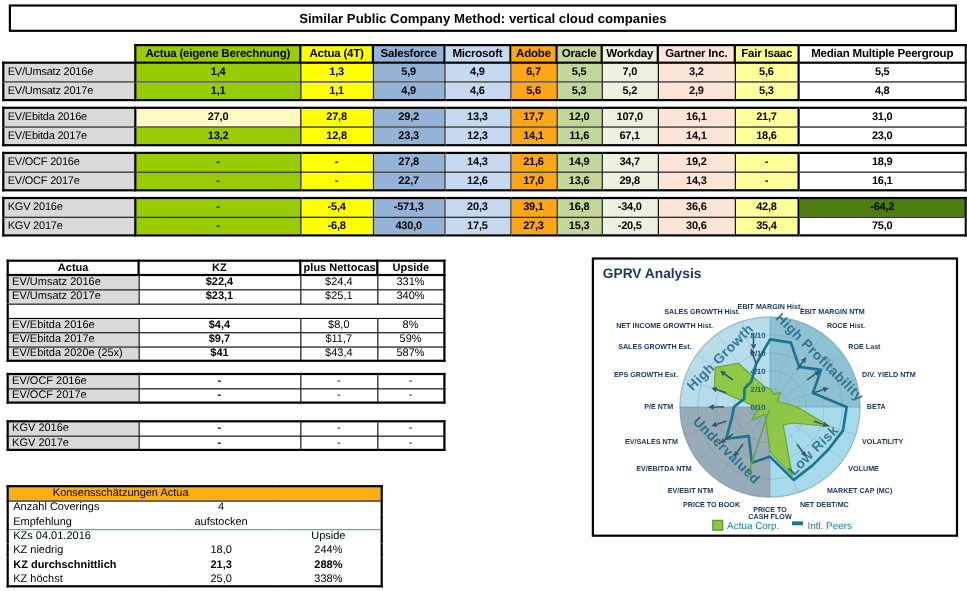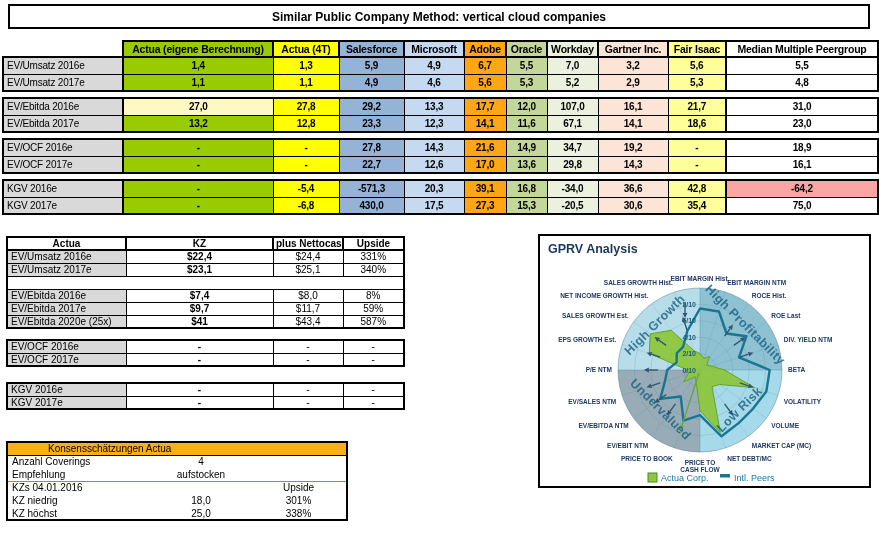--- a/index.html
+++ b/index.html
@@ -173,21 +173,21 @@
           <td class="rowlabel">KGV 2016e</td>
           <td class="val" style="background:#99CC00">-</td>
           <td class="val" style="background:#FFFF00">-5,4</td>
           <td class="val" style="background:#95B3D7">-571,3</td>
           <td class="val" style="background:#C5D9F1">20,3</td>
           <td class="val" style="background:#FFA617">39,1</td>
           <td class="val" style="background:#C4D79B">16,8</td>
           <td class="val" style="background:#EBF1DE">-34,0</td>
           <td class="val" style="background:#FCE4D6">36,6</td>
           <td class="val" style="background:#FFFF99">42,8</td>
-          <td class="val median" style="background:#fca5a5">-64,2</td>
+          <td class="val median" style="background:#4d7c0f">-64,2</td>
         </tr>
         <tr class="datarow blockbot">
           <td class="rowlabel">KGV 2017e</td>
           <td class="val" style="background:#99CC00">-</td>
           <td class="val" style="background:#FFFF00">-6,8</td>
           <td class="val" style="background:#95B3D7">430,0</td>
           <td class="val" style="background:#C5D9F1">17,5</td>
           <td class="val" style="background:#FFA617">27,3</td>
           <td class="val" style="background:#C4D79B">15,3</td>
           <td class="val" style="background:#EBF1DE">-20,5</td>
@@ -223,21 +223,21 @@
             <td class="rowlabel">EV/Umsatz 2017e</td>
             <td class="kz">$23,1</td>
             <td>$25,1</td>
             <td>340%</td>
           </tr>
           <tr class="gap">
             <td colspan="4"></td>
           </tr>
           <tr>
             <td class="rowlabel">EV/Ebitda 2016e</td>
-            <td class="kz">$7,4</td>
+            <td class="kz">$4,4</td>
             <td>$8,0</td>
             <td>8%</td>
           </tr>
           <tr>
             <td class="rowlabel">EV/Ebitda 2017e</td>
             <td class="kz">$9,7</td>
             <td>$11,7</td>
             <td>59%</td>
           </tr>
           <tr>
@@ -315,21 +315,26 @@
           <td class="c"></td>
         </tr>
         <tr class="sep">
           <td>KZs 04.01.2016</td>
           <td class="c"></td>
           <td class="c">Upside</td>
         </tr>
         <tr class="">
           <td>KZ niedrig</td>
           <td class="c">18,0</td>
-          <td class="c">301%</td>
+          <td class="c">244%</td>
+        </tr>
+        <tr class="boldrow ">
+          <td>KZ durchschnittlich</td>
+          <td class="c">21,3</td>
+          <td class="c">288%</td>
         </tr>
         <tr class="">
           <td>KZ höchst</td>
           <td class="c">25,0</td>
           <td class="c">338%</td>
         </tr>
       </tbody>
     </table>
 
   <div class="chart-box">

